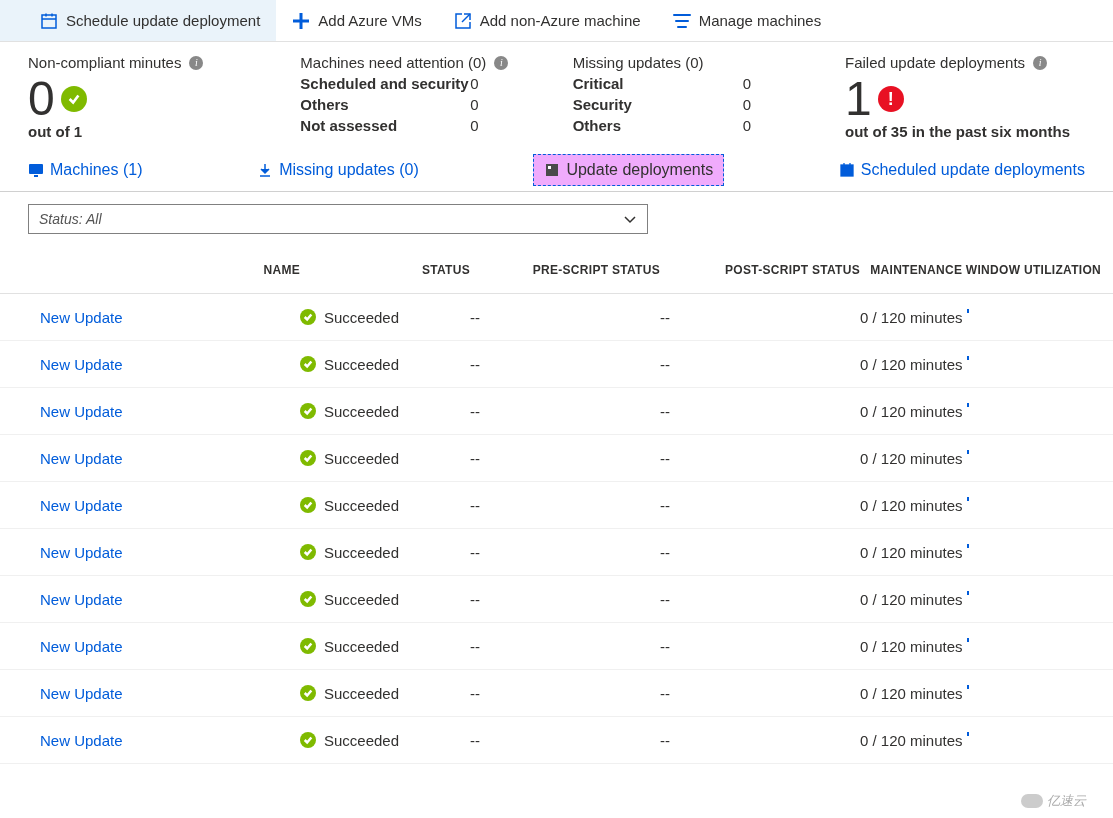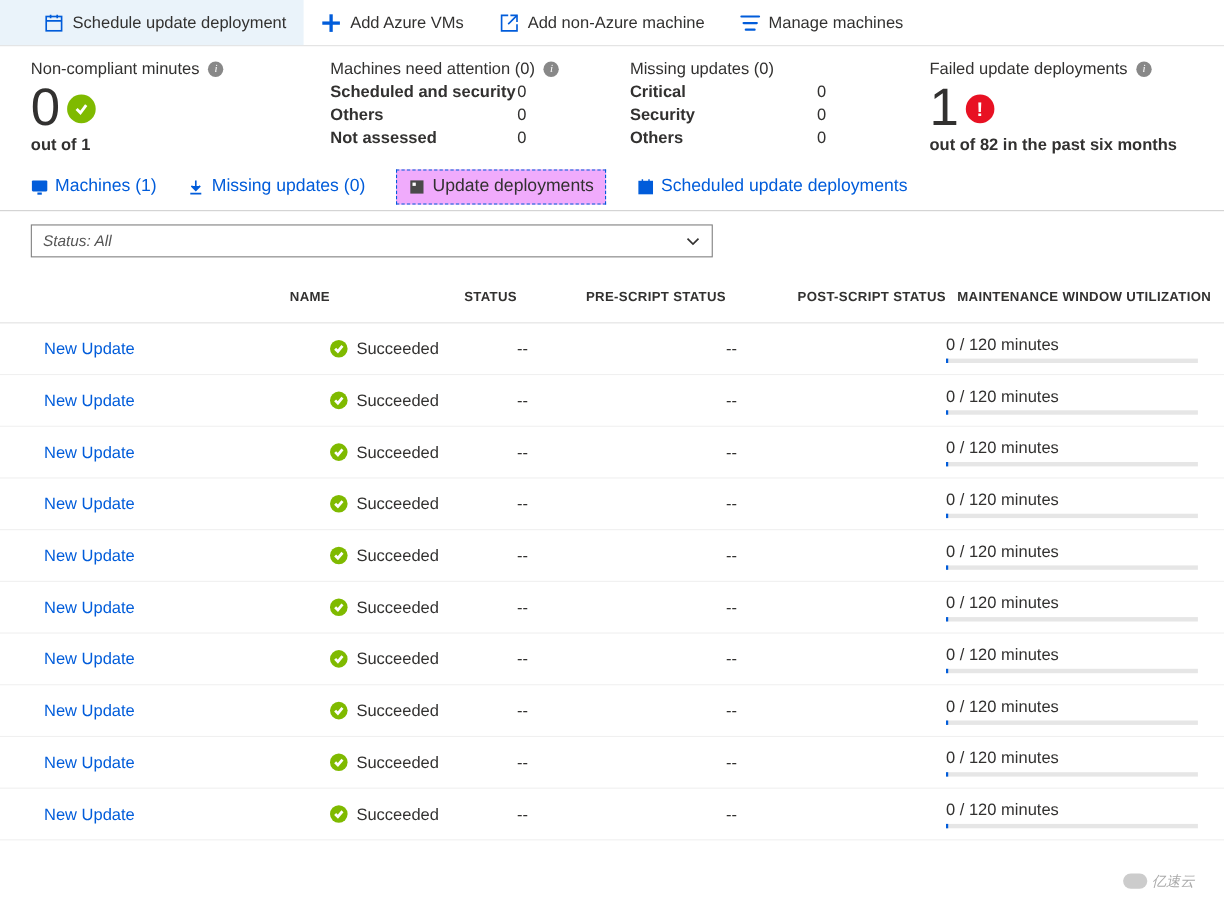--- a/index.html
+++ b/index.html
@@ -26,21 +26,21 @@
   .numline { display:flex; align-items:center; gap:4px; }
   .check-badge { width:26px; height:26px; border-radius:50%; background:#7fba00; display:inline-flex; align-items:center; justify-content:center; margin-left:2px;}
   .check-badge svg { stroke:#fff; stroke-width:3; fill:none;}
   .err-badge { width:26px; height:26px; border-radius:50%; background:#e81123; display:inline-flex; align-items:center; justify-content:center; margin-left:2px;}
   .err-badge::after{content:"!"; color:#fff; font-weight:bold; font-size:18px;}
   .subtext { font-size:15px; font-weight:600; }
   .kvgrid { display:grid; grid-template-columns:170px 40px; row-gap:4px; font-size:15px;}
   .kvgrid .k{font-weight:600;}
 
   
-  .tabs { display:flex; align-items:center; gap:28px; padding:0 28px; height:44px; border-bottom:1px solid #d0d0d0;}
+  .tabs { display:flex; align-items:center; gap:28px; padding:0 28px; height:44px; border-bottom:1px solid #d0d0d0;justify-content:space-between;}
   .tab { display:flex; align-items:center; gap:6px; font-size:16px; color:#015cda; cursor:pointer; height:32px;}
   .tab.active { color:#323130; padding:4px 10px; border:1.5px dashed #015cda; background:#f0abfc;}
   .tab .ticon{width:16px;height:16px;fill:#015cda;}
   .tab.active .ticon{fill:#4a4a4a;}
 
   
   .filter-row{padding:12px 28px;}
   .dropdown{width:620px;height:30px;border:1px solid #808080;display:flex;align-items:center;justify-content:space-between;padding:0 10px;cursor:pointer;}
   .dropdown-text{font-style:italic;color:#555;}
   .chev{width:14px;height:14px;}
@@ -48,21 +48,21 @@
   
   .table{width:100%;}
   .thead,.trow{display:grid;grid-template-columns:260px 170px 190px 200px 1fr;align-items:center;padding:0 12px 0 40px;}
   .thead{height:48px;border-bottom:1px solid #e1e1e1;font-size:12px;font-weight:600;letter-spacing:.3px;color:#323130;}
   .thead div{text-transform:uppercase;text-align:right;}
   .trow{height:47px;border-bottom:1px solid #f0f0f0;font-size:15px;}
   .namecell{color:#015cda;cursor:pointer;}
   .statuscell{display:flex;align-items:center;gap:8px;}
   .ok-dot{width:16px;height:16px;border-radius:50%;background:#7fba00;display:inline-flex;align-items:center;justify-content:center;}
   .ok-dot svg{stroke:#fff;stroke-width:3;fill:none;}
-  .maintcell{display:flex;flex-direction:column;gap:4px;padding-right:12px;}
+  .maintcell{display:flex;flex-direction:row;gap:4px;padding-right:12px;}
   .pbar{height:4px;background:#e6e6e6;position:relative;}
   .pbar .fill{position:absolute;left:0;top:0;bottom:0;width:2px;background:#015cda;}
 
   .watermark{position:absolute;right:27px;bottom:8px;font-size:13px;color:#aaa;font-style:italic;display:flex;align-items:center;gap:4px;}
   .watermark .cloud{width:22px;height:14px;border-radius:8px;background:#ccc;position:relative;}
 </style>
 </head>
 <body>
 <div class="page">
 
@@ -155,21 +155,21 @@
 
   <div class="stat-block">
     <div class="stat-label">
           <span>Failed update deployments</span>
           <span class="info-dot">i</span>
         </div>
     <div class="numline">
       <span class="big-num">1</span>
       <span class="err-badge"></span>
     </div>
-    <div class="subtext">out of 82 in the past six months</div>
+    <div class="subtext">out of 35 in the past six months</div>
   </div>
 </div>
 
 <div class="tabs">
   <div class="tab">
     <svg class="ticon" viewBox="0 0 16 16">
           <rect x="1" y="2" width="14" height="10" rx="1"></rect>
           <rect x="6" y="13" width="4" height="2"></rect>
         </svg>
     <span>Machines (1)</span>

